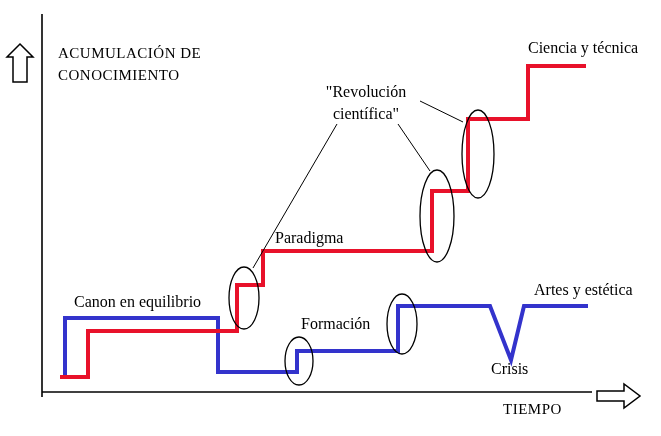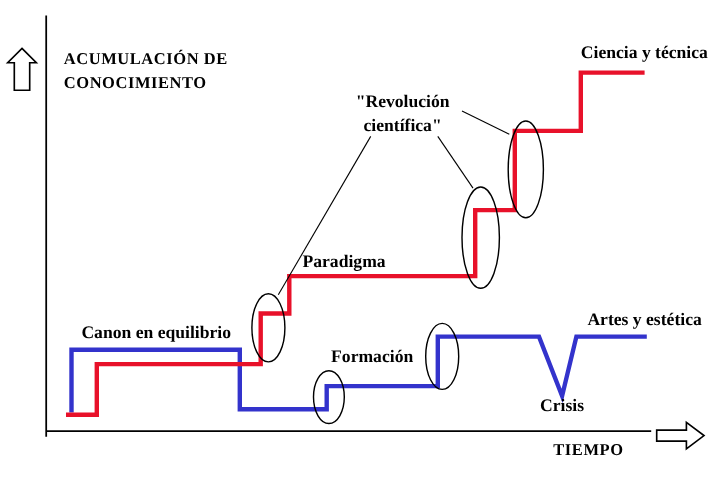--- a/index.html
+++ b/index.html
@@ -6,21 +6,20 @@
     margin: 0;
     padding: 0;
     background: #ffffff;
   }
   .stage {
     position: relative;
     width: 661px;
     height: 436px;
     background: #ffffff;
     overflow: hidden;
-    font-weight: bold;
   }
   svg text {
     font-family: "Liberation Serif", serif;
     font-size: 16px;
     fill: #000000;
   }
   svg text.axis-caps {
     font-size: 15px;
     letter-spacing: 0.5px;
   }

